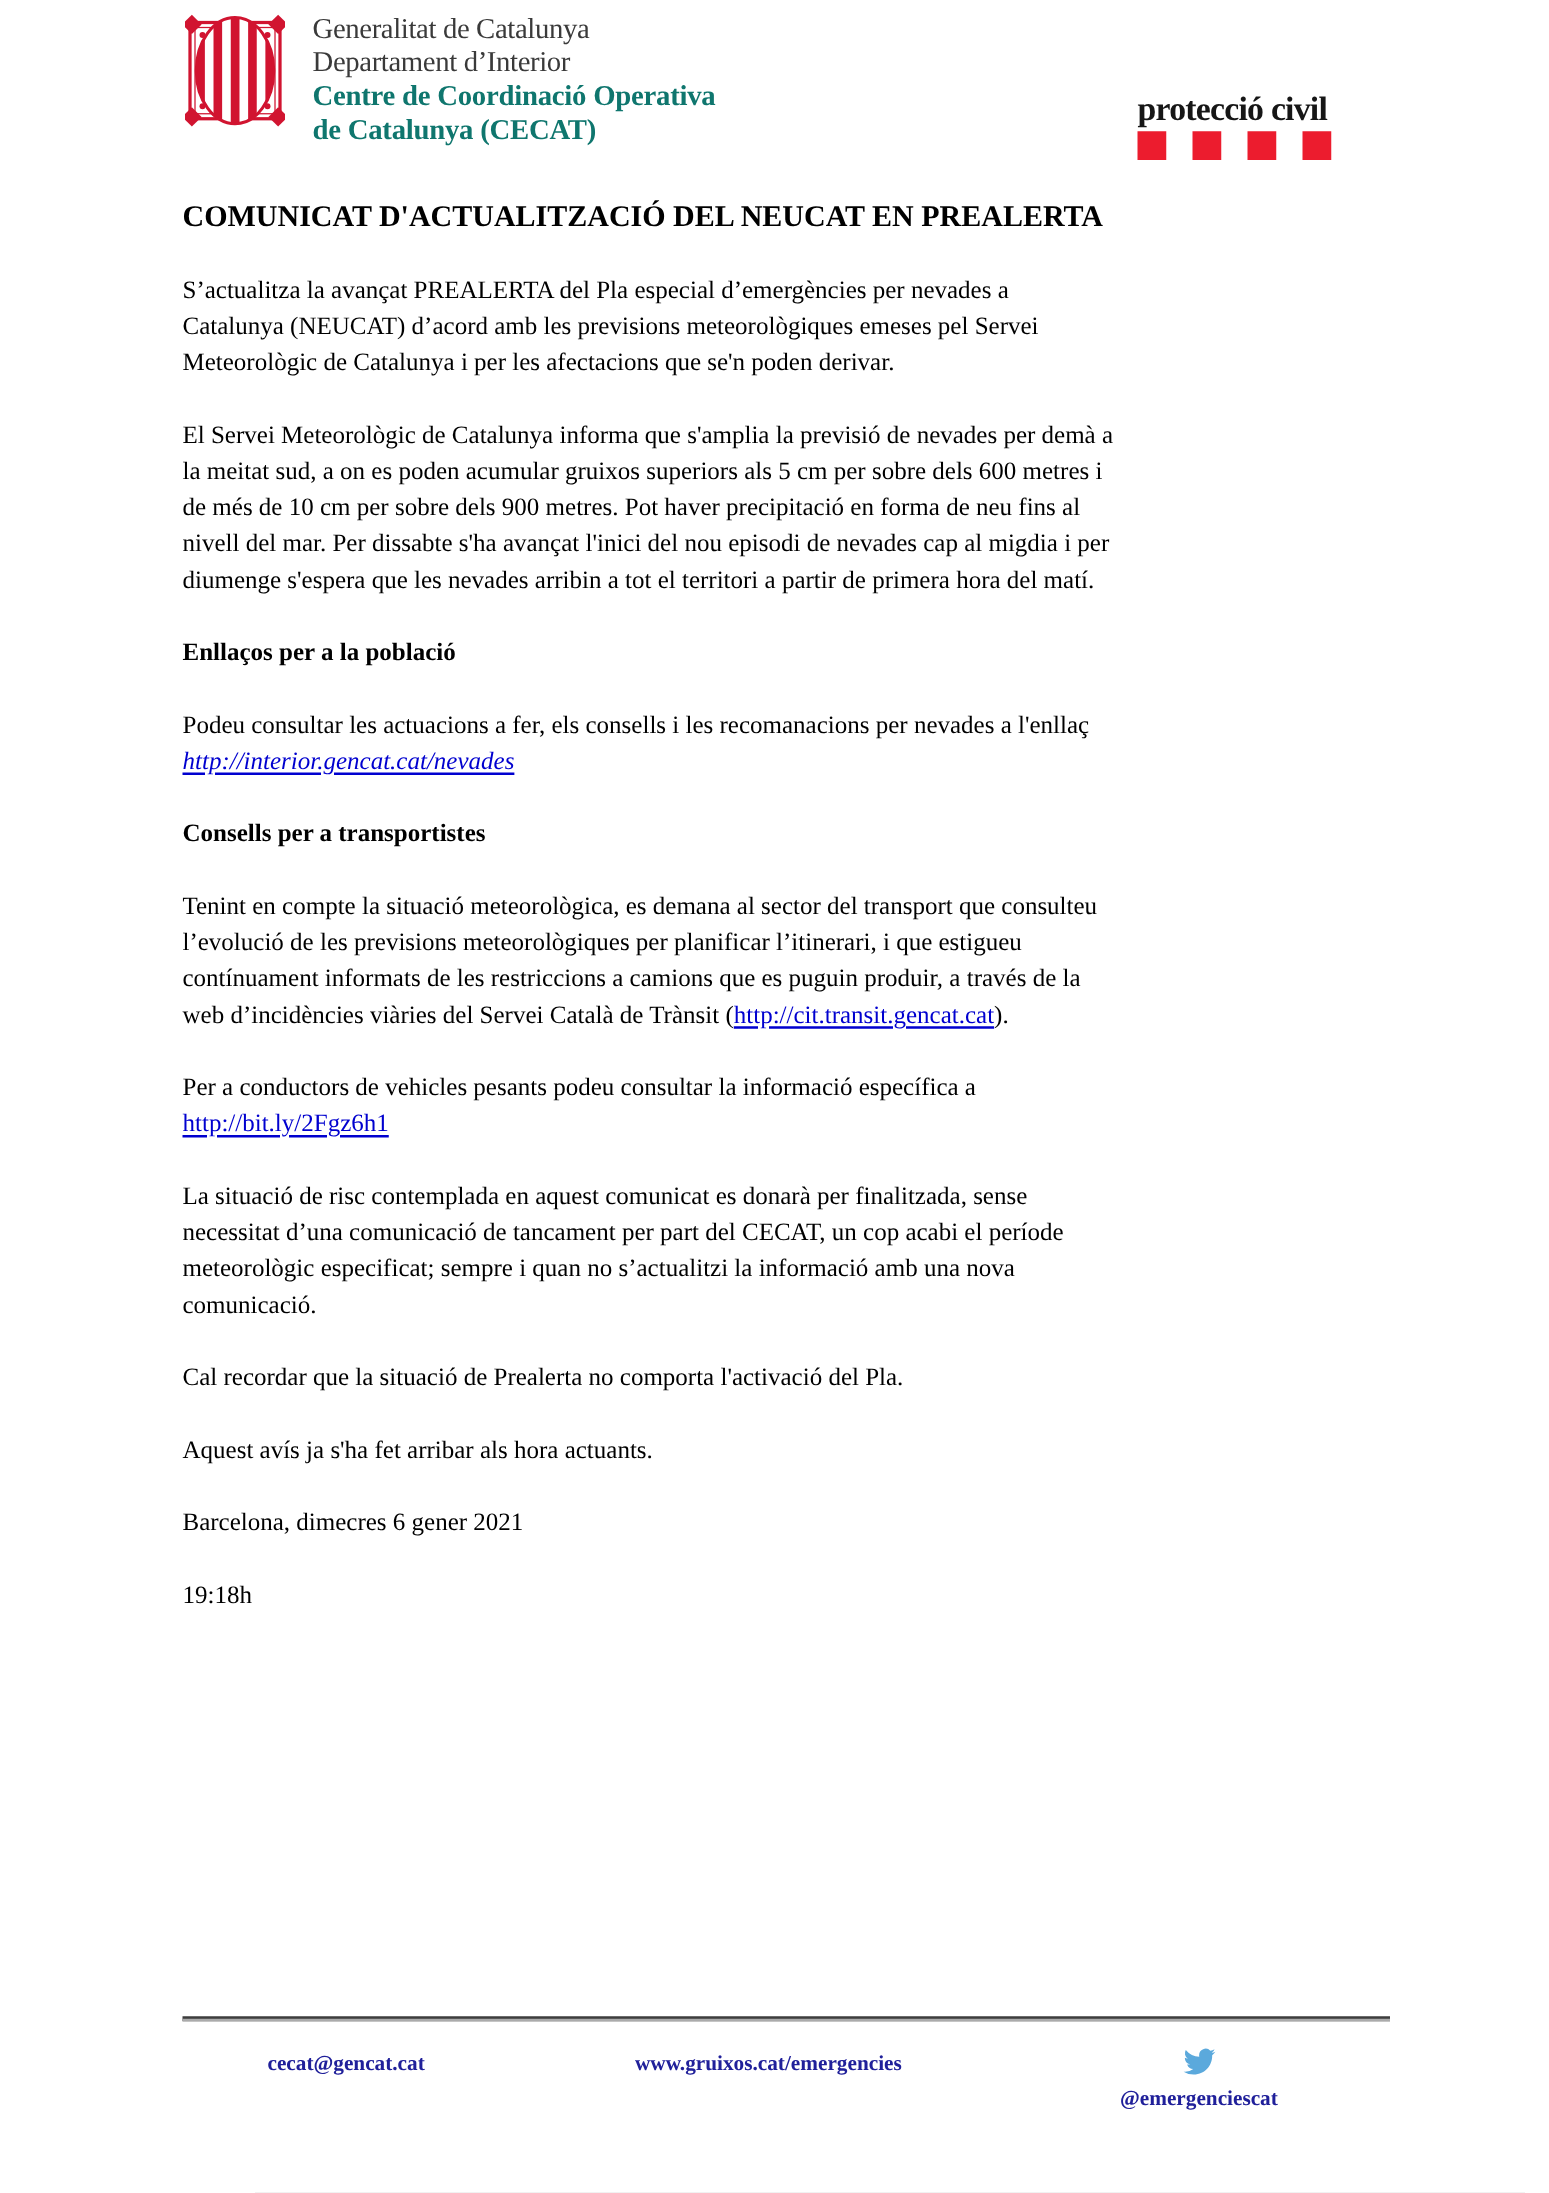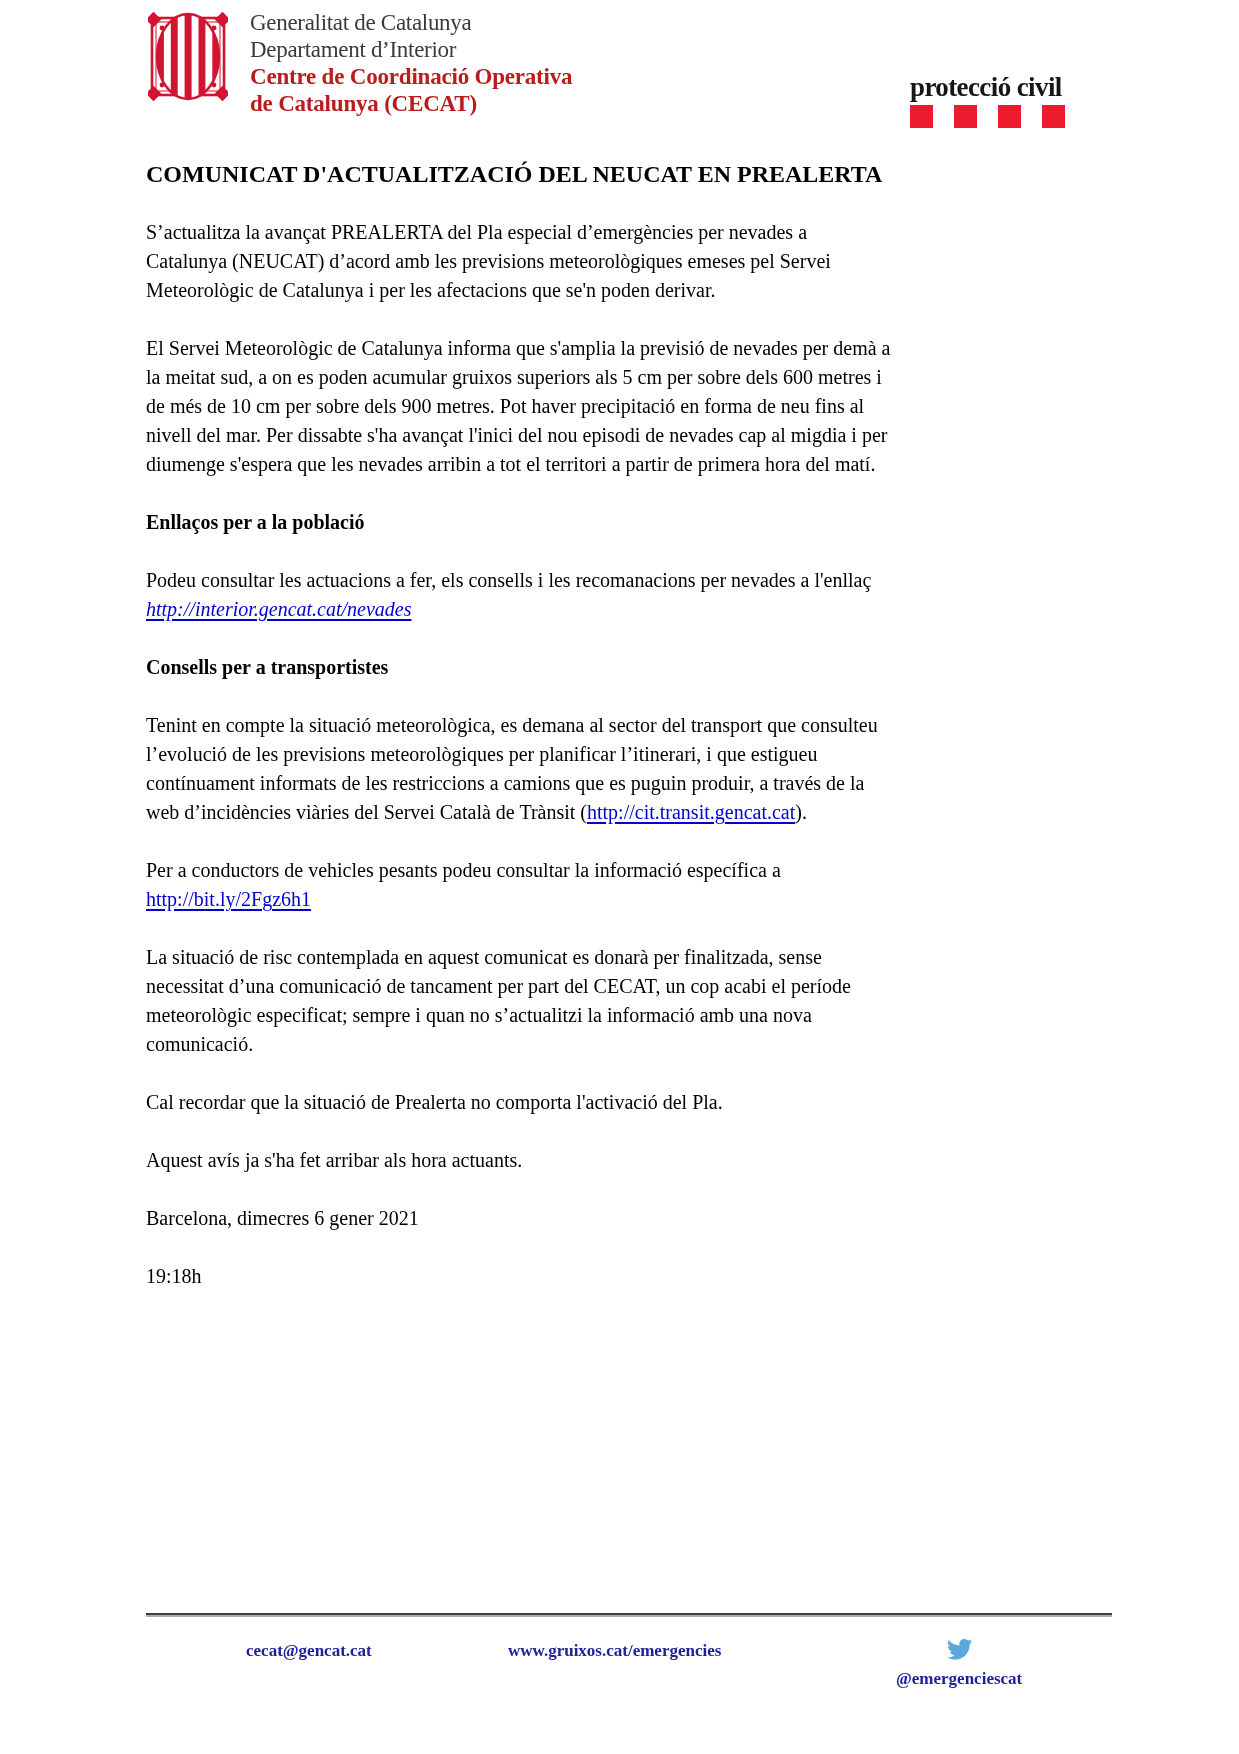--- a/index.html
+++ b/index.html
@@ -5,38 +5,38 @@
   html,body{margin:0;padding:0;background:#e8e8e8;}
   .page{
     position:relative;width:1239px;height:1754px;background:#fff;
     font-family:Liberation Serif, serif;color:#000;overflow:hidden;
     margin:0 auto;
   }
   
   .crest{position:absolute;left:148px;top:8px;width:80px;height:97px;}
   .org-block{position:absolute;left:250px;top:9px;font-size:23px;line-height:27px;}
   .org-plain{font-weight:400;color:#3a3a3a;letter-spacing:-0.3px;}
-  .org-bold{font-weight:700;color:#b91c1c;letter-spacing:-0.2px;}
+  .org-bold{font-weight:700;color:#0f766e;letter-spacing:-0.2px;}
   .pc-logo{position:absolute;left:910px;top:72px;width:200px;}
   .pc-text{font-size:27px;font-weight:700;color:var(--pc-text,#161616);letter-spacing:-0.6px;line-height:30px;}
   .pc-squares{display:flex;gap:21px;margin-top:3px;}
   .pc-squares span{width:23px;height:23px;background:var(--pc-red,#ec1c2e);}
   
   .content{position:absolute;left:146px;top:160px;width:878px;font-size:20px;line-height:29px;}
   .title{font-size:24px;font-weight:700;margin:0 0 29px 0;letter-spacing:0;}
   .para,.heading{margin:0 0 29px 0;}
   .heading{font-weight:700;}
   a.doclink{color:var(--link-blue,#0000cf);text-decoration:underline;text-decoration-thickness:2px;text-underline-offset:3px;}
   a.doclink.it{font-style:italic;}
   
   .f-rule{position:absolute;left:146px;top:1613px;width:966px;height:2px;
           background:var(--rule-dark,#3d3d3d);border-bottom:2px solid #ababab;}
   .f-item{position:absolute;top:1641px;font-size:17px;font-weight:700;
           color:var(--footer-link,#20209a);text-decoration:none;}
-  .f-email{left:214px;margin-left:32px;}
+  .f-email{left:214px;}
   .f-web{left:508px;}
   .f-tw{position:absolute;left:896px;top:1636px;display:flex;align-items:center;gap:6px;flex-direction:column;}
   .f-tw a{font-size:17px;font-weight:700;color:var(--footer-link,#20209a);text-decoration:none;}
   .tw-icon{width:27px;height:27px;display:inline-block;}
   .page-num{position:absolute;left:146px;top:1700px;width:966px;text-align:center;
             font-size:17px;font-weight:700;color:#111;}
 </style>
 </head>
 <body>
 

